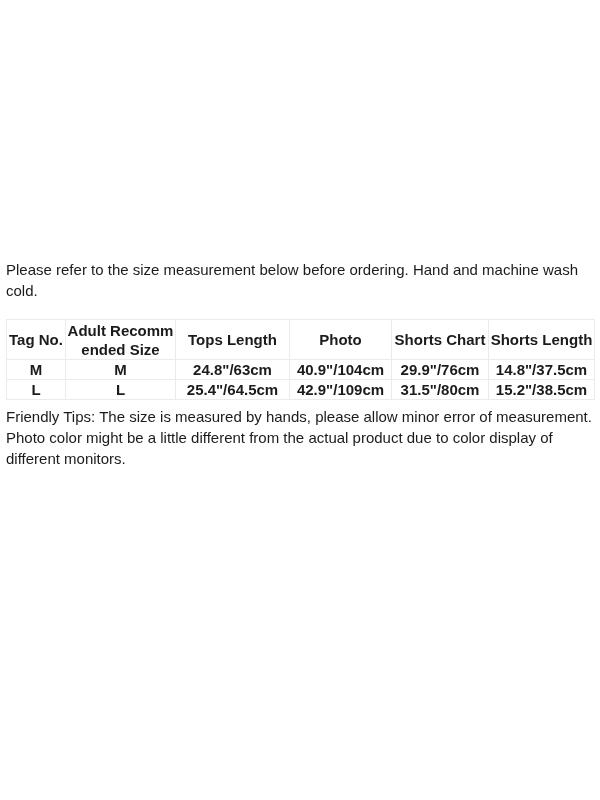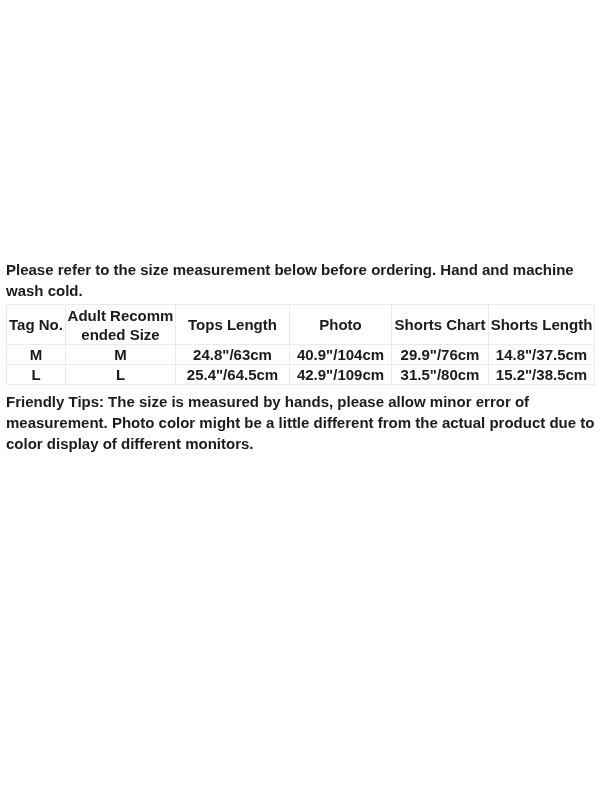--- a/index.html
+++ b/index.html
@@ -24,28 +24,28 @@
   }
   .content {
     position: absolute;
     top: 259px; left: 6px;
     width: 589px;
   }
   .para {
     margin: 0;
     font-size: 15px;
     line-height: 21px;
-    font-weight: bold;
+    font-weight: normal;
     color: var(--text);
   }
   .para .label { margin-right: 4px; }
   .red-note { color: var(--red); }
   .size-table {
     width: 100%;
-    margin-top: 3px;
+    margin-top: 18px;
     margin-bottom: 6px;
     border-collapse: collapse;
     table-layout: fixed;
     font-size: 15px;
     font-weight: bold;
     color: var(--text);
   }
   .size-table th, .size-table td {
     border: 1px solid var(--border);
     text-align: center;

